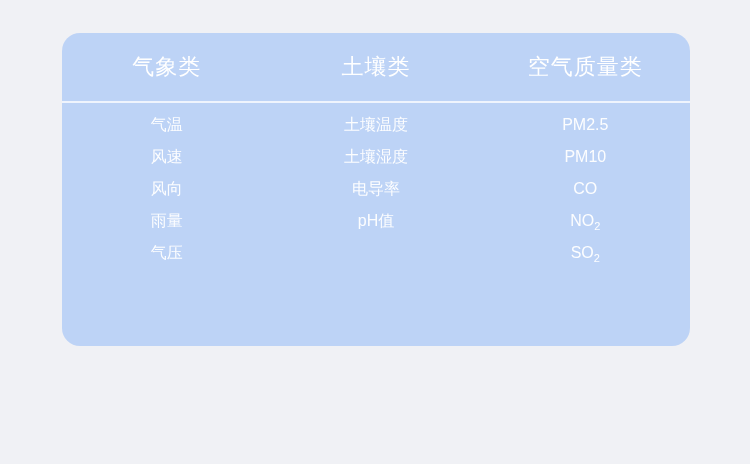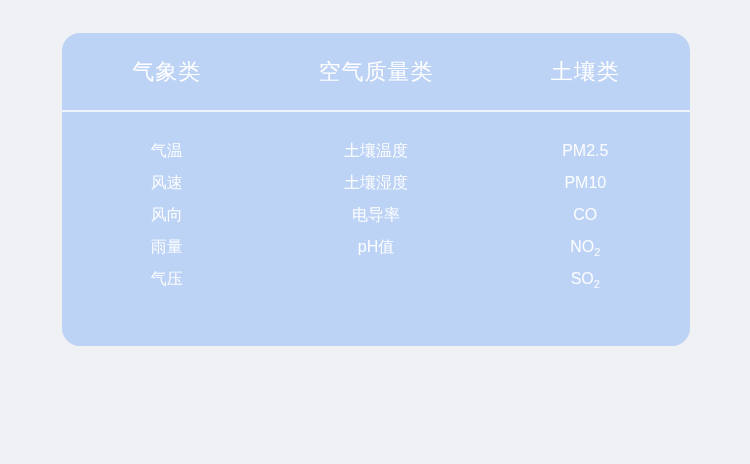--- a/index.html
+++ b/index.html
@@ -28,21 +28,21 @@
     width: 628px;
     height: 313px;
     background: #bdd3f6;
     border-radius: 18px;
     overflow: hidden;
     box-sizing: border-box;
   }
 
   
   .card-header {
-    height: 77px;
+    height: 68px;
     display: flex;
     align-items: center;
   }
   .header-cell {
     flex: 1 1 0;
     text-align: center;
     color: #ffffff;
     font-size: 22px;
     line-height: 1;
     letter-spacing: 1px;
@@ -53,21 +53,21 @@
   .header-divider {
     height: 2px;
     width: 100%;
     background: #f3f6fd;
     opacity: 0.92;
   }
 
   
   .card-body {
     display: flex;
-    padding-top: 23px;
+    padding-top: 6px;
   }
   .body-column {
     flex: 1 1 0;
     display: flex;
     flex-direction: column;
     align-items: center;
   }
   .body-item {
     color: #ffffff;
     font-size: 16px;
@@ -86,22 +86,22 @@
 </style>
 </head>
 <body>
 
 <div class="page">
 
   <div class="category-card">
 
     <div class="card-header">
       <div class="header-cell">气象类</div>
+      <div class="header-cell">土壤类</div>
       <div class="header-cell">空气质量类</div>
-      <div class="header-cell">土壤类</div>
     </div>
 
     <div class="header-divider"></div>
 
     <div class="card-body">
 
       <div class="body-column">
         <div class="body-item">气温</div>
         <div class="body-item">风速</div>
         <div class="body-item">风向</div>

